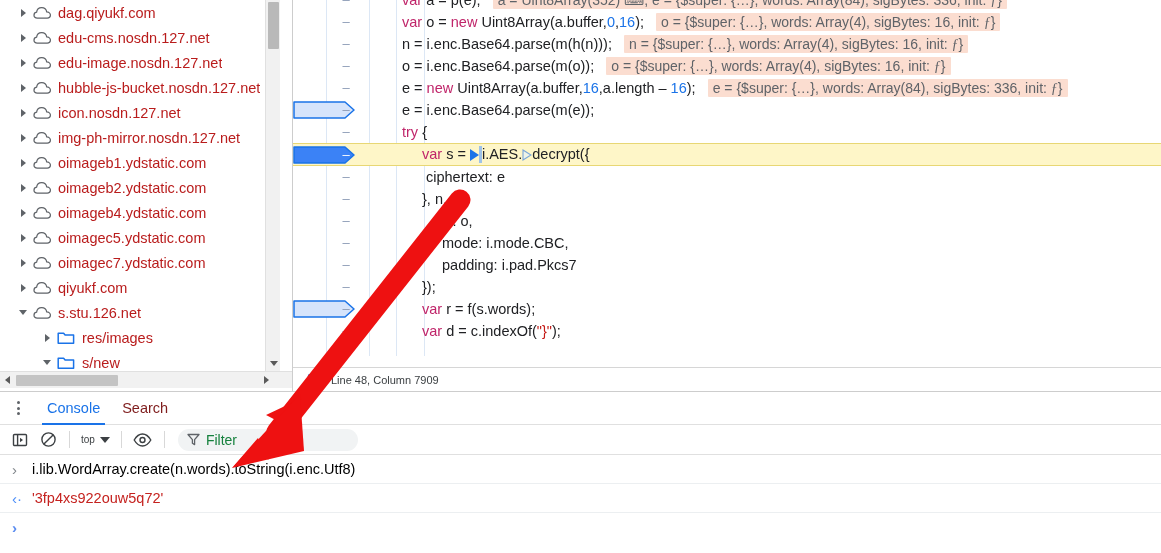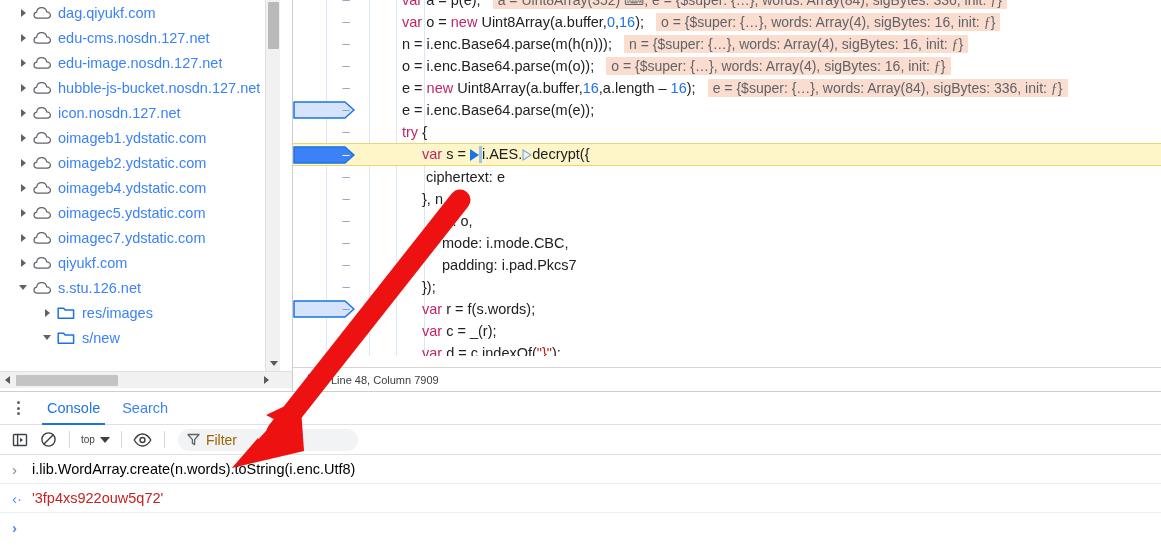--- a/index.html
+++ b/index.html
@@ -45,21 +45,21 @@
     overflow: hidden;
     padding-top: 0px;
   }
   .tree-row {
     display: flex;
     align-items: center;
     height: 25px;
     padding-left: 18px;
     white-space: nowrap;
     font-size: 14.5px;
-    color: #3b82f6;
+    color: #b91c1c;
     cursor: pointer;
   }
   .tree-row.depth1 { padding-left: 42px; }
   .tw {
     width: 13px; height: 13px;
     flex: 0 0 13px;
     position: relative;
     margin-right: 2px;
   }
   .tw::before {
@@ -303,21 +303,21 @@
     cursor: pointer;
     margin-right: 6px;
   }
   #kebab i { width: 3px; height: 3px; background: #5f6368; border-radius: 50%; display:block; }
   .dtab {
     position: relative;
     height: 33px;
     line-height: 33px;
     padding: 0 11px;
     font-size: 14.5px;
-    color: #3b82f6;
+    color: #7f1d1d;
     cursor: pointer;
   }
   .dtab.active { color: #1a73e8; }
   .dtab.active::after {
     content: "";
     position: absolute;
     left: 6px; right: 6px; bottom: 0;
     height: 2px;
     background: #1a73e8;
   }
@@ -354,21 +354,21 @@
     display: flex; align-items: center;
     gap: 6px;
     height: 22px;
     background: #f1f3f4;
     border-radius: 11px;
     padding: 0 10px 0 9px;
     min-width: 180px;
     margin-left: 6px;
     cursor: text;
   }
-  #filter-box .ftxt { font-size: 14px; color: #a16207; }
+  #filter-box .ftxt { font-size: 14px; color: #15803d; }
 
   #console-body {
     position: relative;
     height: 98px;
     background: #fff;
     overflow: hidden;
   }
   .cmsg {
     position: relative;
     display: flex;
@@ -455,20 +455,29 @@
             </span>
             <span class="tlabel">icon.nosdn.127.net</span>
           </div>
           <div class="tree-row">
             <span class="tw"></span>
             <span class="ticon">
               <svg width="19" height="14" viewBox="0 0 19 14">
                 <path d="M4.3 12.2 C2.2 12.2 1 10.8 1 9.2 C1 7.7 2.1 6.4 3.6 6.2 C3.9 3.6 6 1.6 8.7 1.6 C11.2 1.6 13.3 3.4 13.7 5.8 C15.8 5.9 17.4 7.5 17.4 9.1 C17.4 10.8 16 12.2 14.1 12.2 Z" fill="none" stroke="#5f6368" stroke-width="1.25" stroke-linejoin="round"></path>
               </svg>
             </span>
+            <span class="tlabel">img-ph-mirror.nosdn.127.net</span>
+          </div>
+          <div class="tree-row">
+            <span class="tw"></span>
+            <span class="ticon">
+              <svg width="19" height="14" viewBox="0 0 19 14">
+                <path d="M4.3 12.2 C2.2 12.2 1 10.8 1 9.2 C1 7.7 2.1 6.4 3.6 6.2 C3.9 3.6 6 1.6 8.7 1.6 C11.2 1.6 13.3 3.4 13.7 5.8 C15.8 5.9 17.4 7.5 17.4 9.1 C17.4 10.8 16 12.2 14.1 12.2 Z" fill="none" stroke="#5f6368" stroke-width="1.25" stroke-linejoin="round"></path>
+              </svg>
+            </span>
             <span class="tlabel">oimageb1.ydstatic.com</span>
           </div>
           <div class="tree-row">
             <span class="tw"></span>
             <span class="ticon">
               <svg width="19" height="14" viewBox="0 0 19 14">
                 <path d="M4.3 12.2 C2.2 12.2 1 10.8 1 9.2 C1 7.7 2.1 6.4 3.6 6.2 C3.9 3.6 6 1.6 8.7 1.6 C11.2 1.6 13.3 3.4 13.7 5.8 C15.8 5.9 17.4 7.5 17.4 9.1 C17.4 10.8 16 12.2 14.1 12.2 Z" fill="none" stroke="#5f6368" stroke-width="1.25" stroke-linejoin="round"></path>
               </svg>
             </span>
             <span class="tlabel">oimageb2.ydstatic.com</span>
@@ -656,26 +665,20 @@
           <div class="code-line bp-on">
             <div class="gutter">
               <div class="bp">
                 <svg width="62" height="18" viewBox="0 0 62 18">
                   <path d="M1 1 L52 1 L61 9 L52 17 L1 17 Z" fill="#d6e4fb" stroke="#1a73e8" stroke-width="1.5" stroke-linejoin="round"></path>
                 </svg>
               </div>
               <div class="lnum">–</div>
             </div>
             <div class="codetext" style="left: 129px;"><span class="kw">var </span><span class="plain">r = f(s.words);</span></div>
-          </div>
-          <div class="code-line">
-            <div class="gutter">
-              <div class="lnum">–</div>
-            </div>
-            <div class="codetext" style="left: 129px;"><span class="kw">var </span><span class="plain">c = _(r);</span></div>
           </div>
           <div class="code-line">
             <div class="gutter">
               <div class="lnum">–</div>
             </div>
             <div class="codetext" style="left: 129px;"><span class="kw">var </span><span class="plain">d = c.indexOf(</span><span class="str">"}"</span><span class="plain">);</span></div>
           </div>
         </div>
 
       <div id="editor-status">

